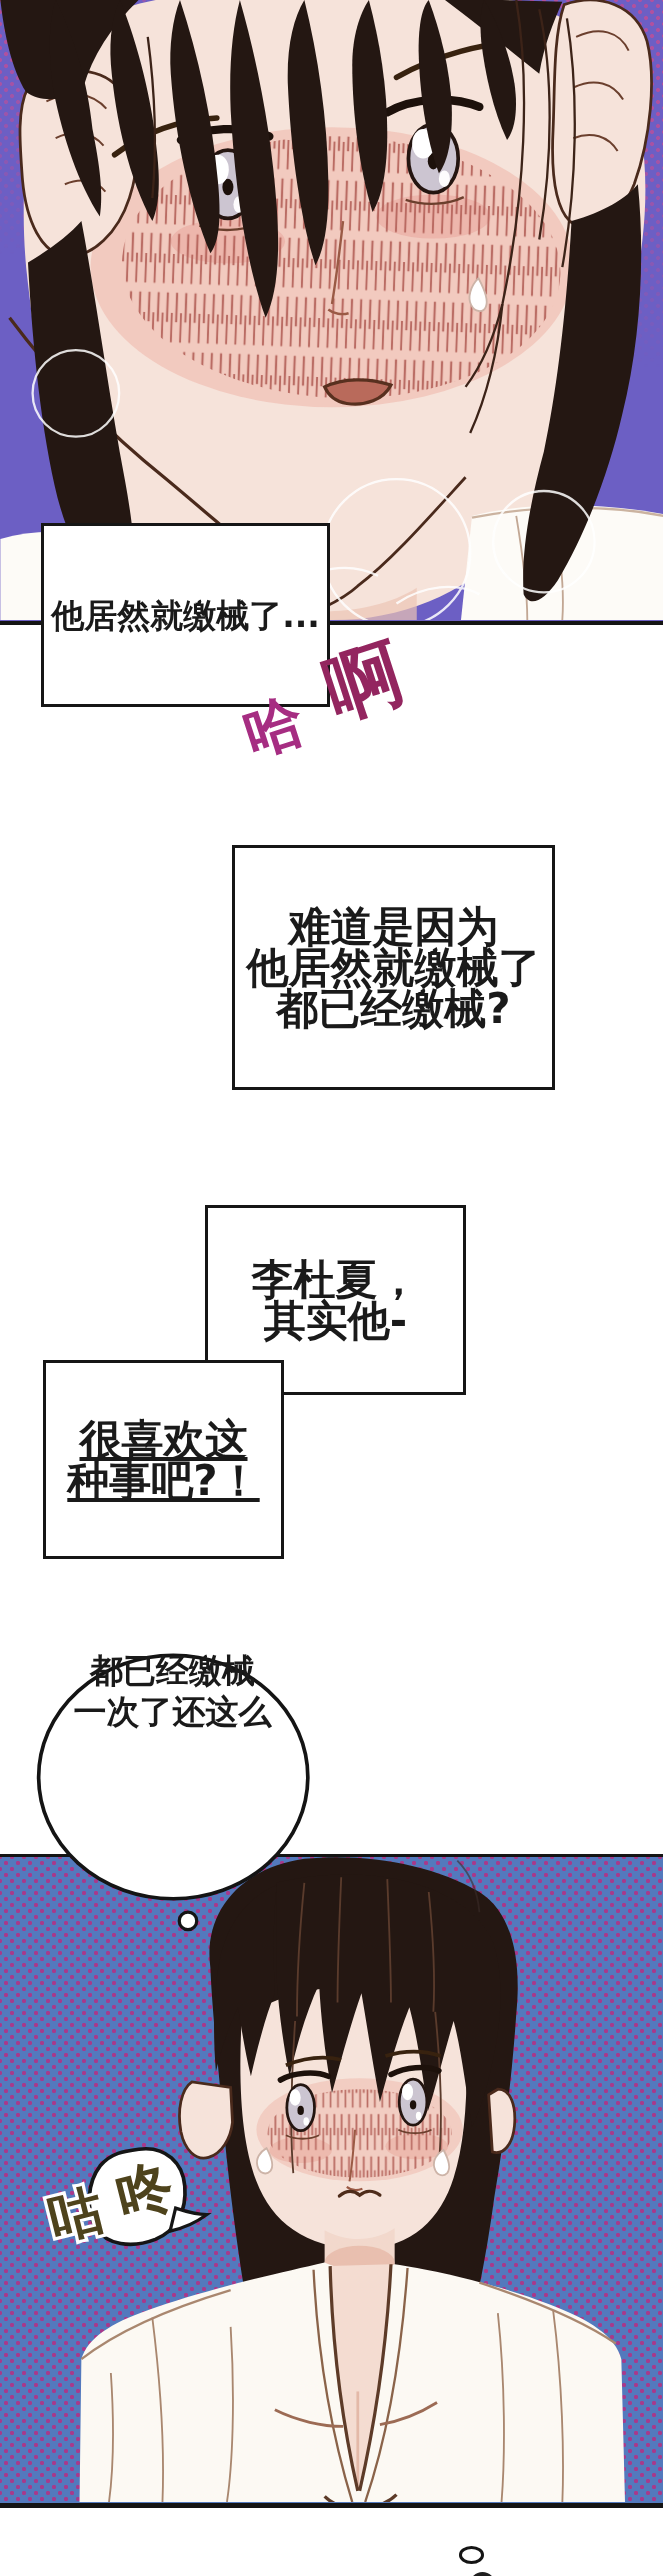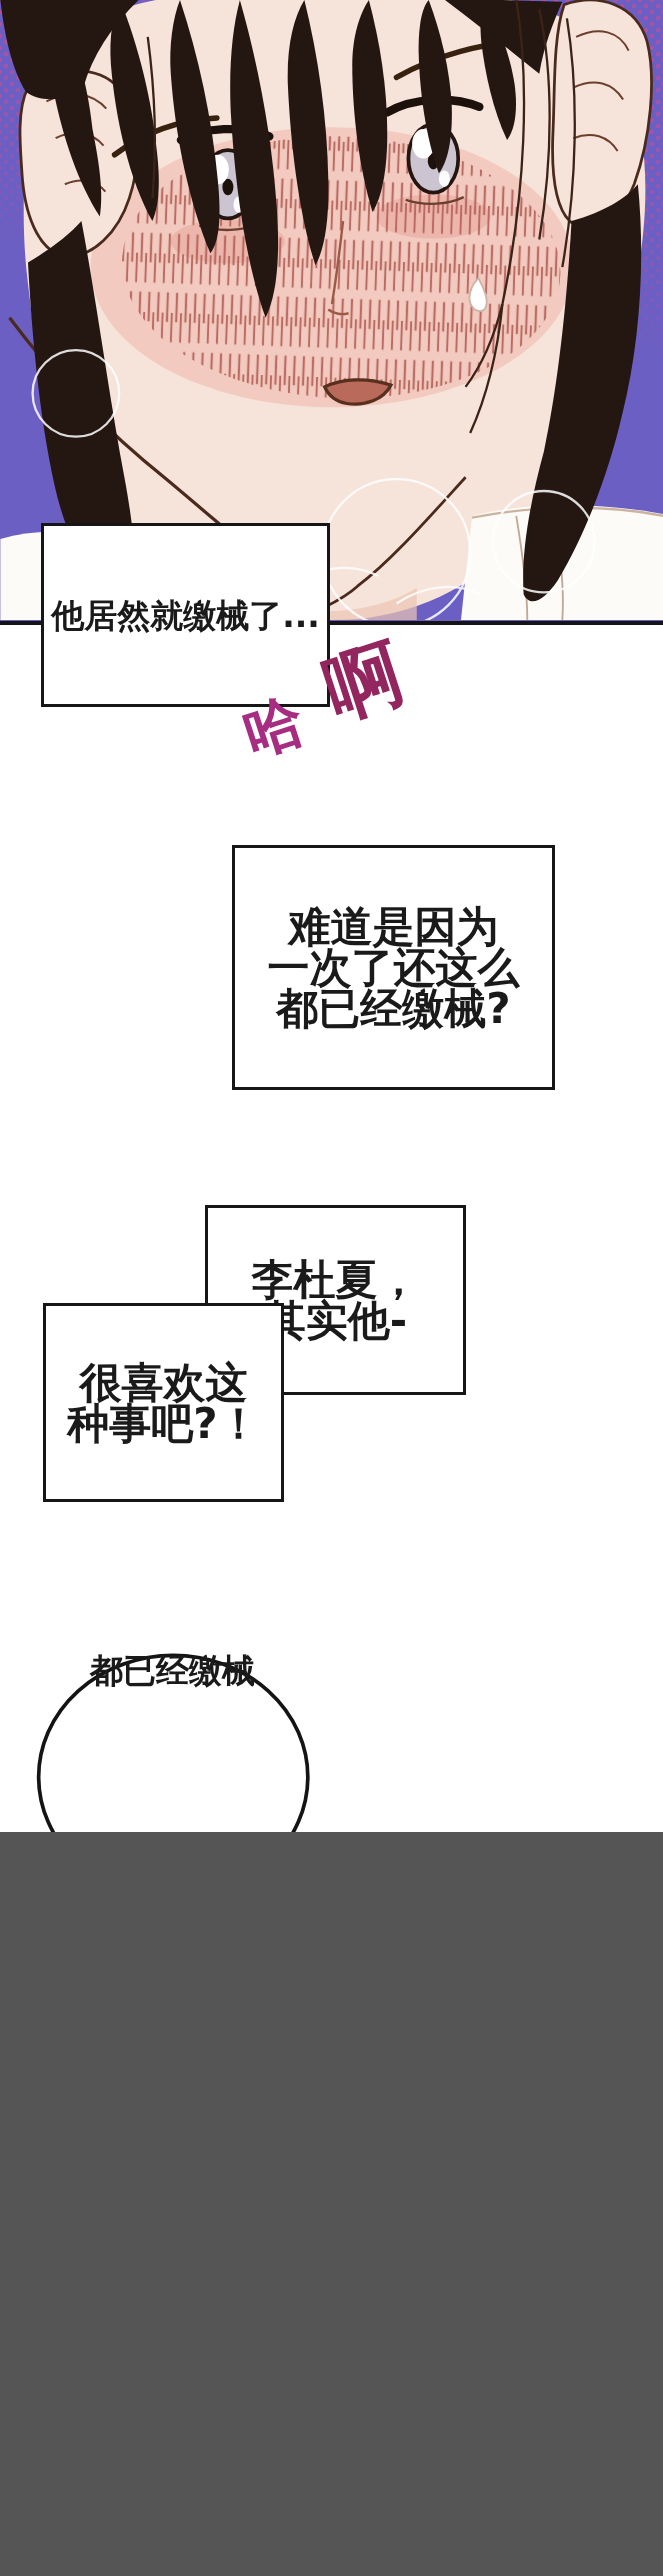--- a/index.html
+++ b/index.html
@@ -1,18 +1,18 @@
 <!DOCTYPE html>
 <html style="font-size:14.7px"><head>
 <meta charset="utf-8">
 <style>
   html,body{margin:0;padding:0;background:#555;}
   *{box-sizing:border-box;}
   #page{
-    position:relative;width:664px;height:1832px;margin:0 auto;
+    position:relative;width:664px;height:2576px;margin:0 auto;
     background:#ffffff;overflow:hidden;
     font-family:"DejaVu Sans","Liberation Sans",sans-serif;
   }
   
   .panel{position:absolute;left:0;width:664px;overflow:hidden;}
   #panel1{top:0;height:625px;background:#6c5fc4;border-bottom:4.6px solid #141414;z-index:1;}
   #panel2{top:1854px;height:654px;background:#5379bd;border-top:3.7px solid #141414;border-bottom:5.5px solid #141414;z-index:1;}
   .panel svg{position:absolute;left:0;top:0;}
   
   .dots{position:absolute;pointer-events:none;}
@@ -33,21 +33,21 @@
   .box{
     position:absolute;background:#ffffff;border:3.7px solid #161616;z-index:5;
     display:flex;flex-direction:column;align-items:center;justify-content:center;
     color:#1a1a1a;font-weight:700;text-align:center;
   }
   .box .line{font-size:42px;line-height:41px;white-space:nowrap;}
   #box1{left:41px;top:523px;width:289px;height:184px;}
   #box1 .line{font-size:33px;}
   #box2{left:232px;top:845px;width:323px;height:245px;}
   #box3{left:205px;top:1205px;width:261px;height:190px;z-index:5;}
-  #box4{left:43px;top:1303px;width:241px;height:199px;z-index:6;}
+  #box4{left:43px;top:1360px;width:241px;height:199px;z-index:6;text-decoration:underline;}
   
   .sfx-haa{position:absolute;z-index:6;font-weight:700;}
   #haa1{left:244px;top:697px;font-size:59px;color:#a62d82;transform:rotate(-18deg);}
   #haa2{left:326px;top:643px;font-size:76px;color:#93255f;transform:rotate(-18deg);}
   .sfx-haa span,.sfx-haa{display:block;line-height:1;}
   #sfx-gudong{position:absolute;left:28px;top:2129px;z-index:6;}
   
   #thought{position:absolute;left:33px;top:1648px;z-index:6;}
   #thought-text{
     position:absolute;left:48px;top:1650px;width:249px;z-index:7;
@@ -167,40 +167,41 @@
 
   <div class="box" id="box1">
     <div class="line">他居然就缴械了...</div>
   </div>
 
   <div class="sfx-haa" id="haa1">哈</div>
   <div class="sfx-haa" id="haa2">啊</div>
 
   <div class="box" id="box2">
     <div class="line">难道是因为</div>
-    <div class="line">一次了还这么</div>
+    <div class="line">他居然就缴械了</div>
     <div class="line">都已经缴械?</div>
   </div>
 
   <div class="box" id="box3">
     <div class="line">李杜夏，</div>
     <div class="line">其实他-</div>
   </div>
 
   <div class="box" id="box4">
     <div class="line">很喜欢这</div>
     <div class="line">种事吧?！</div>
   </div>
 
   <svg id="thought" width="286" height="295" viewBox="0 0 310 320">
     <ellipse cx="152" cy="140" rx="146" ry="132" fill="#ffffff" stroke="#141414" stroke-width="4"></ellipse>
     <circle cx="168" cy="296" r="9.5" fill="#ffffff" stroke="#141414" stroke-width="3.5"></circle>
   </svg>
   <div id="thought-text">
     <div class="line">都已经缴械</div>
+    <div class="line">一次了还这么</div>
   </div>
 
   <div class="panel" id="panel2">
     <div class="dots" id="p2-dots"></div>
     <svg width="664" height="645" viewBox="0 0 720 700">
 
       <path d="M228,120 C220,60 260,12 330,2 C395,-5 470,8 520,38 C555,60 566,110 560,170 C556,230 548,300 536,370 C528,430 515,500 496,560 C488,588 478,600 470,585 L310,585 C295,600 285,588 280,555 C265,480 252,390 244,310 C238,240 230,170 228,120 Z" fill="#241712"></path>
       <path d="M496,4 C510,18 518,38 520,60" stroke="#3a2c28" stroke-width="2" fill="none" opacity="0.6"></path>
 
       <g>

